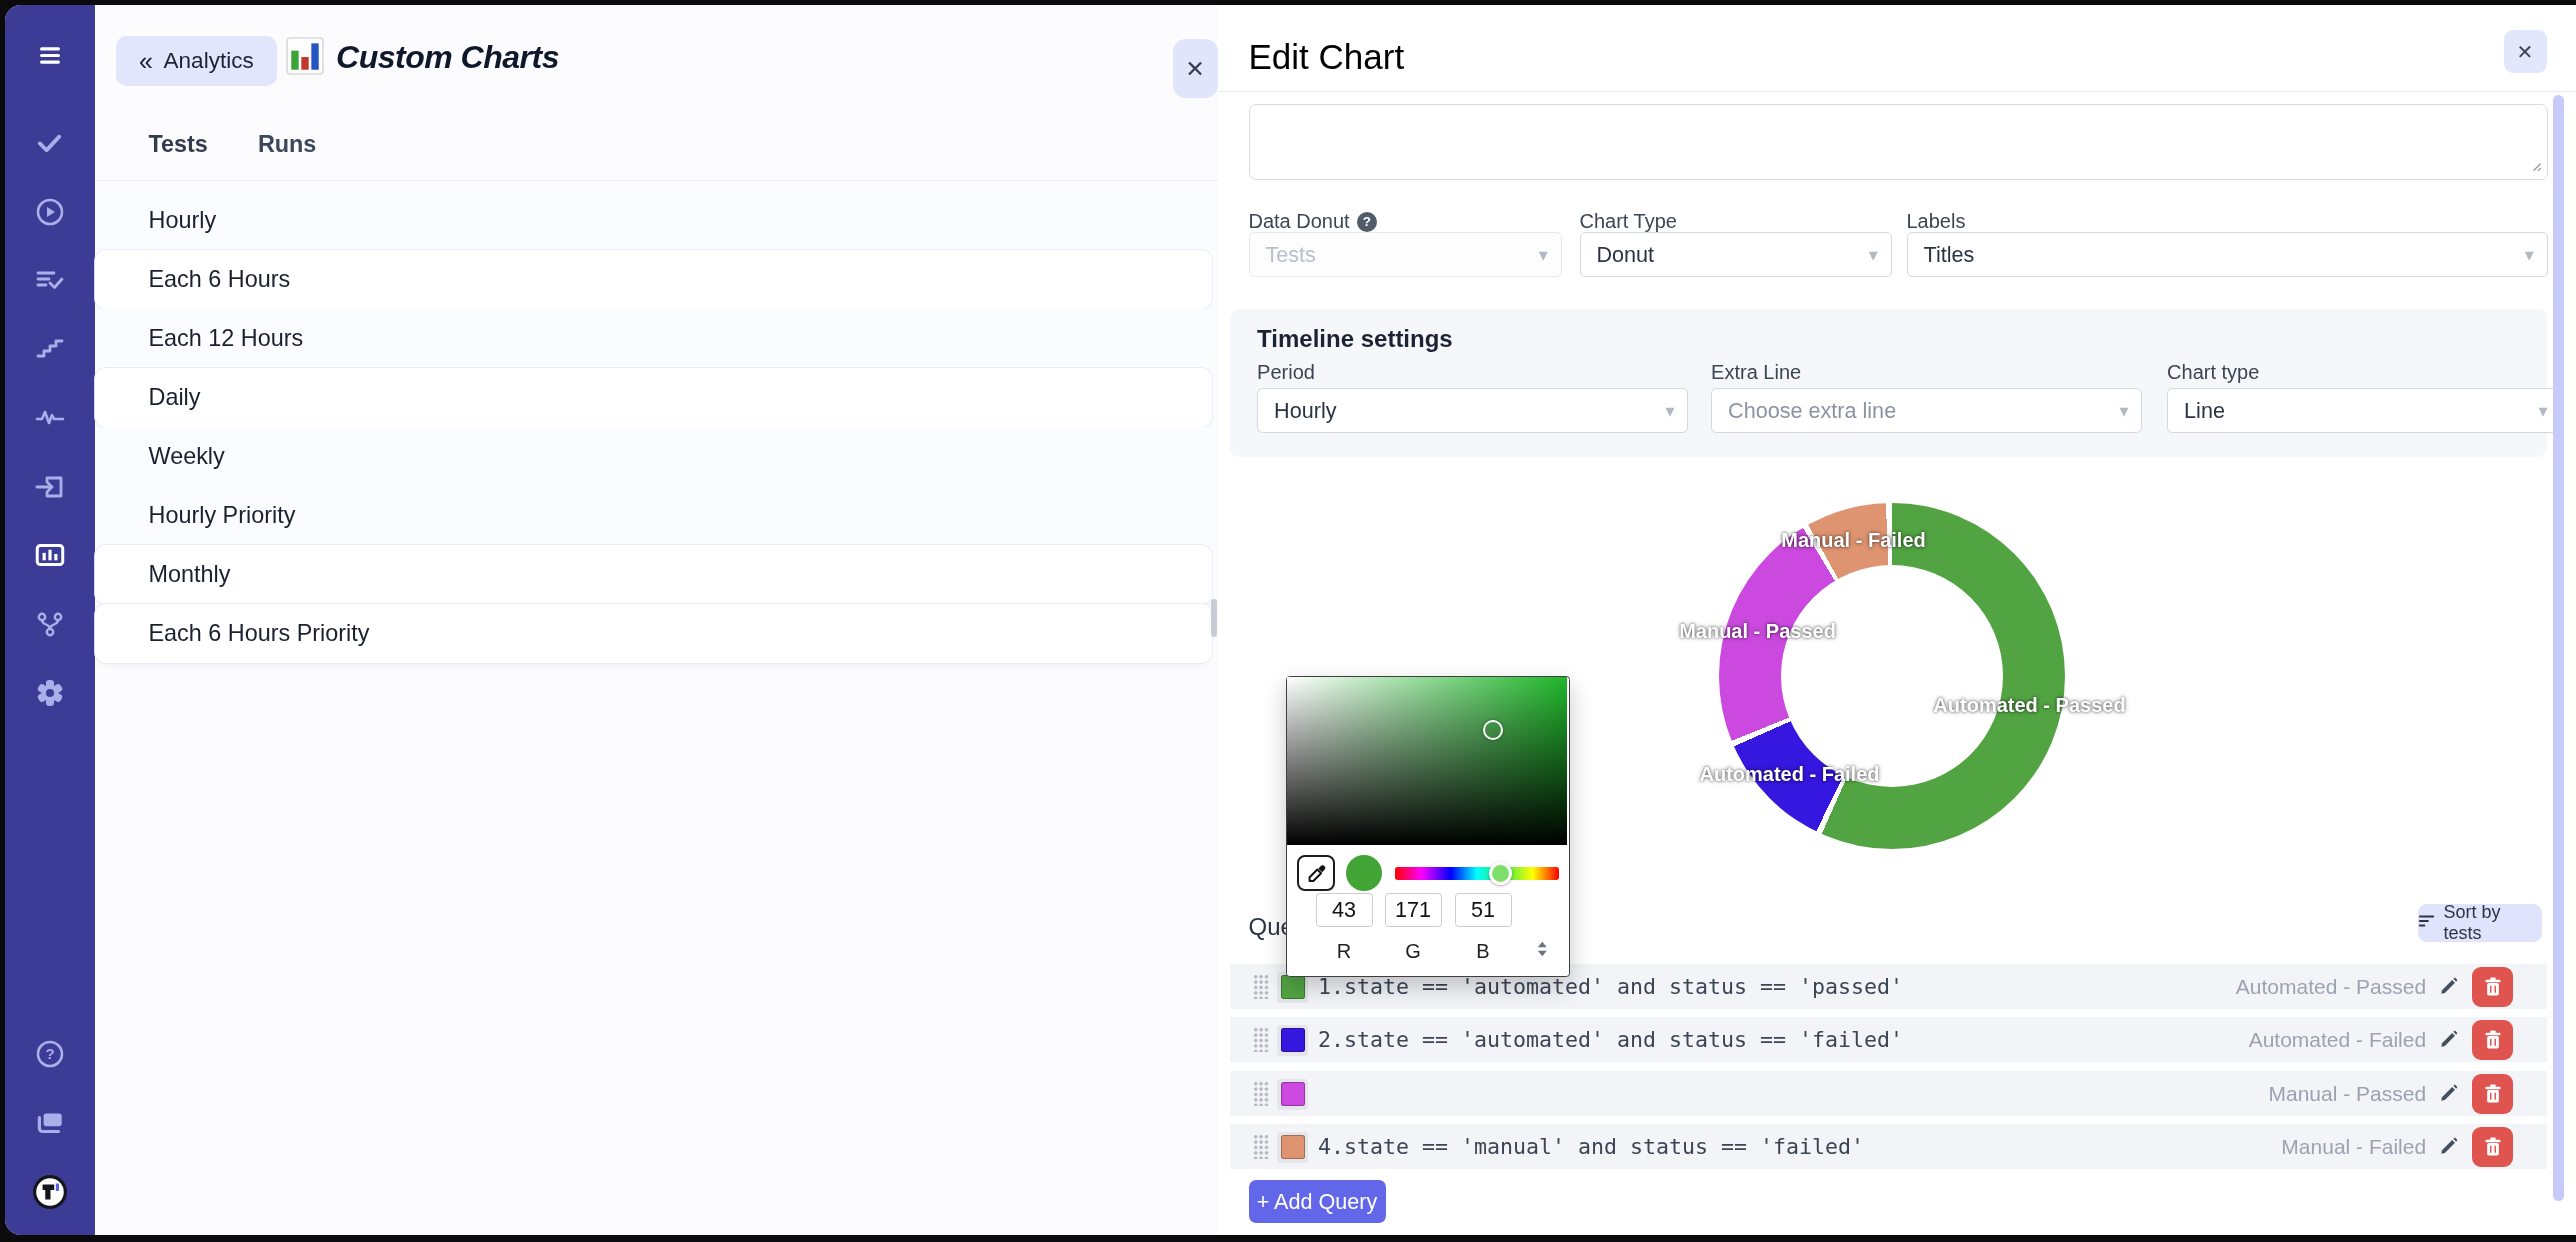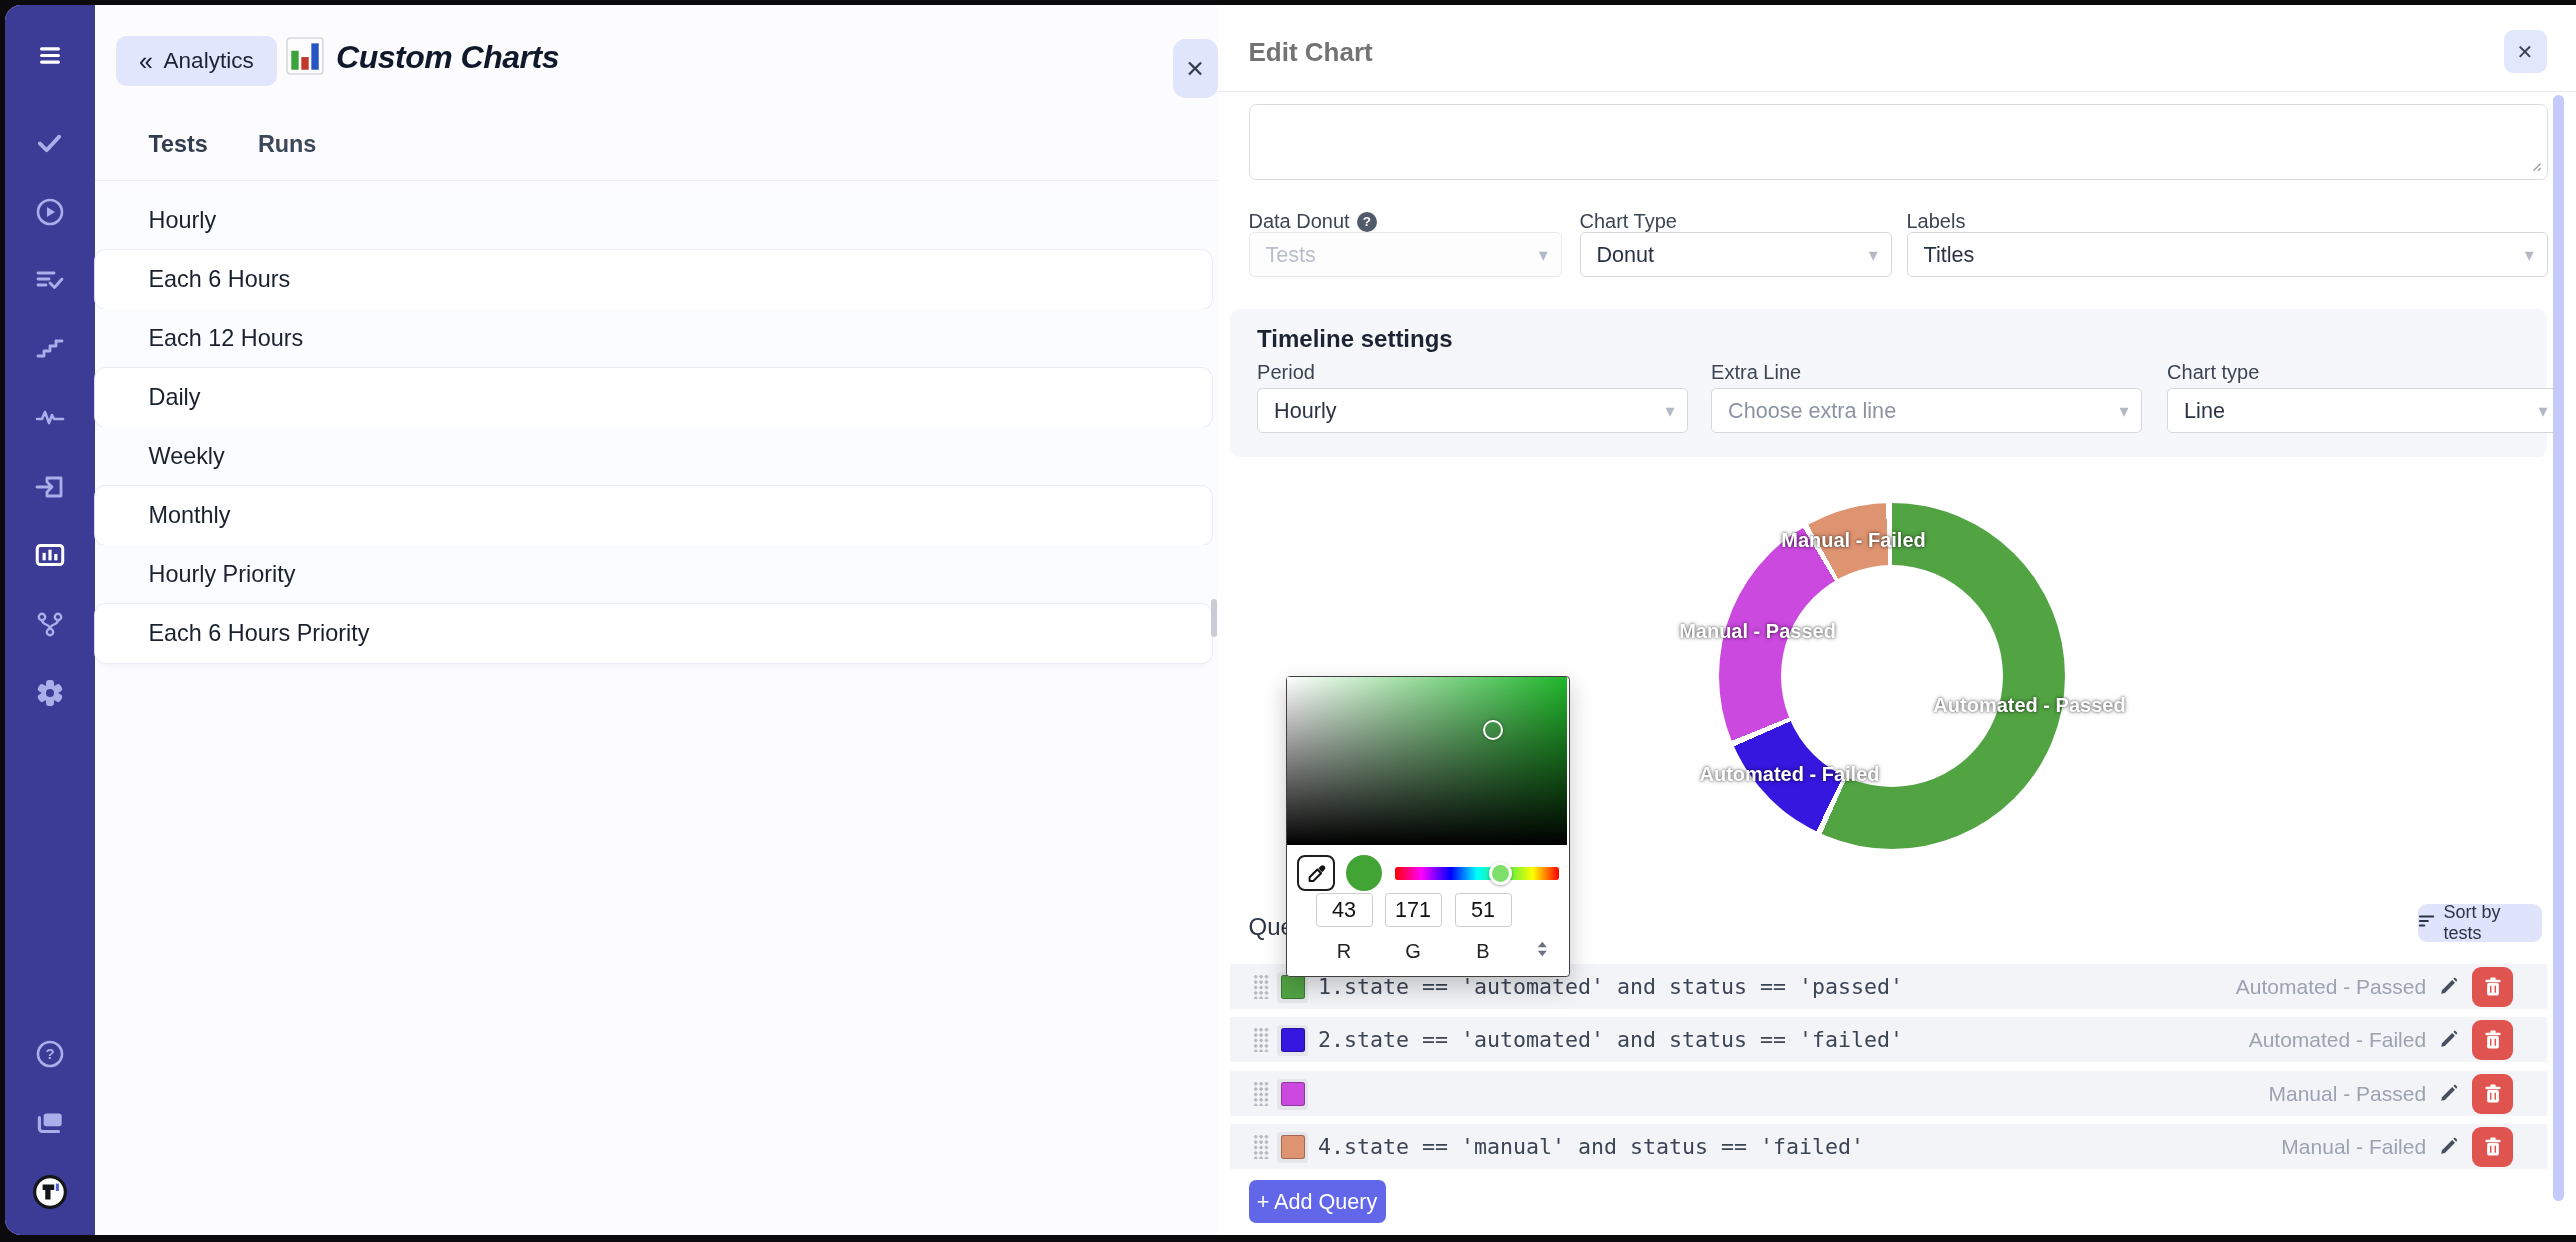--- a/index.html
+++ b/index.html
@@ -37,21 +37,21 @@
   .chart-row.card { background:#fff; border-radius:10.8px;
                     box-shadow:0 0 0 0.9px #e9ecf6, 0 6.3px 8px -6.3px rgba(30,40,90,.10); }
   .lp-close { position:absolute; left:1078px; top:34px; width:45px; height:59px; border-radius:12.6px;
               background:#e1e5fc; display:flex; align-items:center; justify-content:center;
               color:#333d4e; font-size:23.4px; cursor:pointer; }
   .lp-scroll { position:absolute; left:1116px; top:594px; width:6.3px; height:38px;
                background:#c9ccd4; border-radius:3.6px; }
 
   
   .edit-panel { position:absolute; left:1213px; top:0; width:1358px; height:100%; background:#fff; }
-  .ep-title { position:absolute; left:31px; top:32px; font-size:26px; color:#737373;font-weight:bold; }
+  .ep-title { position:absolute; left:31px; top:32px; font-size:35px; color:#000000; }
   .ep-close { position:absolute; left:1286px; top:25px; width:43px; height:43px; border-radius:9px;
               background:#e3e7fc; display:flex; align-items:center; justify-content:center;
               color:#3a4454; font-size:20px; cursor:pointer; }
   .ep-divider { position:absolute; left:0; top:86px; width:100%; height:0.9px; background:#e8eaee; }
   .clip-label { position:absolute; left:34px; top:90px; height:8px; overflow:hidden; color:#7b8492;
                 font-size:20px; }
   .clip-label span { display:block; margin-top:-16px; }
   .desc-area { position:absolute; left:31px; top:99px; width:1299px; height:76px; background:#fff;
                border:0.9px solid #d7dade; border-radius:7.2px; }
   .resize-corner { position:absolute; right:4.5px; bottom:4.5px; }
@@ -246,22 +246,22 @@
         <div class="tab">Tests</div>
         <div class="tab inactive">Runs</div>
       </div>
     <div class="tabs-divider"></div>
     <div class="chart-list">
         <div class="chart-row">Hourly</div>
         <div class="chart-row card">Each 6 Hours</div>
         <div class="chart-row">Each 12 Hours</div>
         <div class="chart-row card">Daily</div>
         <div class="chart-row">Weekly</div>
+        <div class="chart-row">Hourly Priority</div>
         <div class="chart-row card">Monthly</div>
-        <div class="chart-row">Hourly Priority</div>
         <div class="chart-row card">Each 6 Hours Priority</div>
       </div>
     <div class="lp-close">✕</div>
     <div class="lp-scroll"></div>
   </section>
 
   <section class="edit-panel">
     <div class="ep-title">Edit Chart</div>
     <div class="ep-close">✕</div>
     <div class="ep-divider"></div>

